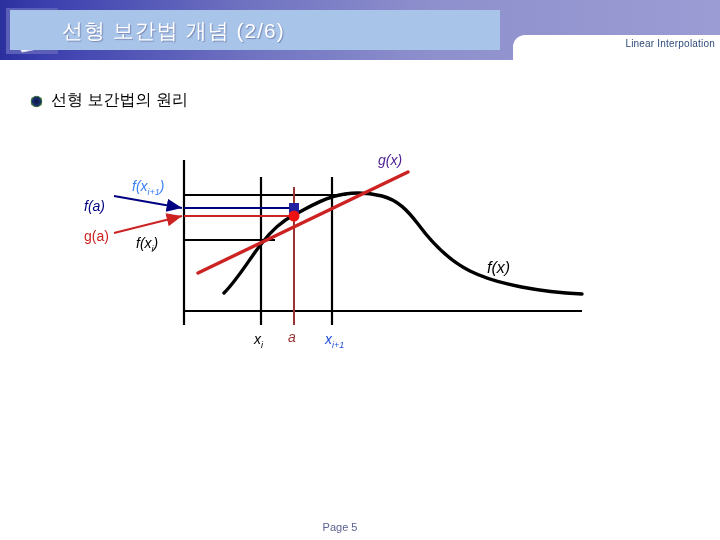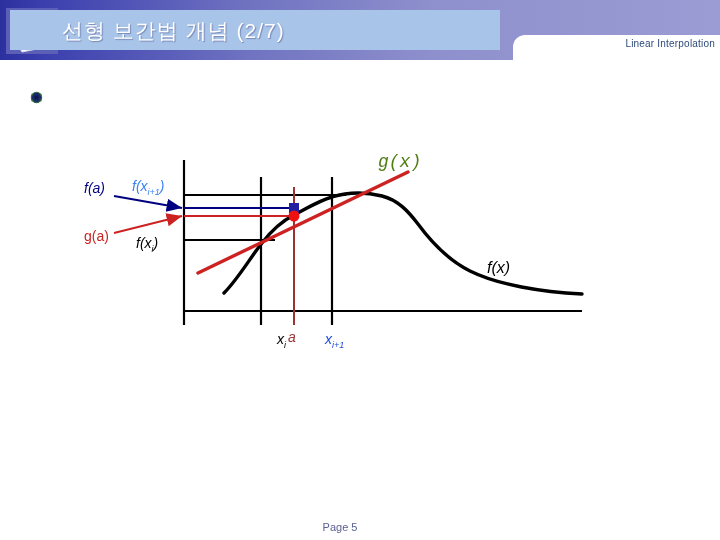--- a/index.html
+++ b/index.html
@@ -127,34 +127,35 @@
     <circle cx="23" cy="9" r="2" fill="none" stroke="#1b1b33" stroke-width="0.8"></circle>
     <circle cx="28" cy="9" r="2" fill="none" stroke="#1b1b33" stroke-width="0.8"></circle>
 
     <path d="M33 16 Q39 20 38 27 L34 28 Q35 22 31 19 Z" fill="#1b1b33"></path>
     <path d="M36 26 L40 16" stroke="#e8e020" stroke-width="2.4" stroke-linecap="round"></path>
     <circle cx="36" cy="27" r="2.6" fill="#f2c9a0"></circle>
   </svg>
 </div>
 
 <div id="title-plate"></div>
-<div id="slide-title">선형 보간법 개념 (2/7)</div>
+<div id="slide-title">선형 보간법 개념 (2/6)</div>
 
 <div id="right-tab"></div>
 <div id="subtitle">Linear Interpolation</div>
 
 <div id="bullet-row">
   <span id="bullet-icon">
     <svg width="13" height="13" viewBox="0 0 13 13">
       <circle cx="6.5" cy="6.5" r="5.2" fill="#1b2a6b"></circle>
       <circle cx="6.5" cy="6.5" r="5.2" fill="none" stroke="#2f6b3a" stroke-width="1.1"></circle>
       <rect x="4.6" y="4.6" width="3.8" height="3.8" fill="#0e1a4d"></rect>
       <path d="M1.6 3 L3.2 4.2 M11.4 3 L9.8 4.2 M1.6 10 L3.2 8.8 M11.4 10 L9.8 8.8" stroke="#2f6b3a" stroke-width="1.1"></path>
     </svg>
   </span>
+  <span>선형 보간법의 원리</span>
 </div>
 
 <div id="figure">
   <svg width="720" height="540" viewBox="0 0 720 540" xmlns="http://www.w3.org/2000/svg">
     <defs>
       <marker id="arrow-blue" markerWidth="8" markerHeight="8" refX="7" refY="3" orient="auto">
         <path d="M0,0 L7,3 L0,6 z" fill="#000080"></path>
       </marker>
       <marker id="arrow-red" markerWidth="8" markerHeight="8" refX="7" refY="3" orient="auto">
         <path d="M0,0 L7,3 L0,6 z" fill="#cc2222"></path>
@@ -195,37 +196,37 @@
       <line x1="114" y1="233" x2="182" y2="216" stroke="#cc2222" stroke-width="2.2" marker-end="url(#arrow-red)"></line>
     </g>
 
     <g>
       <rect x="289" y="203" width="10" height="10" fill="#2020a0"></rect>
       <circle cx="294" cy="216" r="5.5" fill="#ee1111"></circle>
     </g>
   </svg>
 </div>
 
-<div style="position:absolute; left:84px; top:180px; font-size:14px; font-style:italic; color:#000080; white-space:nowrap;">f(a)</div>
+<div style="position:absolute; left:84px; top:198px; font-size:14px; font-style:italic; color:#000080; white-space:nowrap;">f(a)</div>
 
 <div style="position:absolute; left:84px; top:228px; font-size:14px; color:#cc2222; white-space:nowrap;">g(a)</div>
 
 <div style="position:absolute; left:132px; top:178px; font-size:14px; font-style:italic; color:#3b82f6; white-space:nowrap;">
   <span>f(x</span><sub style="font-size:9px;">i+1</sub><span>)</span>
 </div>
 
 <div style="position:absolute; left:136px; top:235px; font-size:14px; font-style:italic; color:#000000; white-space:nowrap;text-align:right;">
   <span>f(x</span><sub style="font-size:9px;">i</sub><span>)</span>
 </div>
 
-<div style="position:absolute; left:378px; top:152px; font-size:18px; font-style:italic; color:#4d7c0f; white-space:nowrap;font-family:Liberation Mono, monospace;">g(x)</div>
+<div style="position:absolute; left:378px; top:152px; font-size:14px; font-style:italic; color:#4c1d95; white-space:nowrap;">g(x)</div>
 
 <div style="position:absolute; left:487px; top:259px; font-size:16px; font-style:italic; color:#000000; white-space:nowrap;">f(x)</div>
 
-<div style="position:absolute; left:254px; top:331px; font-size:14px; font-style:italic; color:#000000; white-space:nowrap;margin-left:23px;">
+<div style="position:absolute; left:254px; top:331px; font-size:14px; font-style:italic; color:#000000; white-space:nowrap;">
   <span>x</span><sub style="font-size:9px;">i</sub>
 </div>
 
 <div style="position:absolute; left:288px; top:329px; font-size:14px; font-style:italic; color:#993333; white-space:nowrap;">a</div>
 
 <div style="position:absolute; left:325px; top:331px; font-size:14px; font-style:italic; color:#1d4ed8; white-space:nowrap;">
   <span>x</span><sub style="font-size:9px;">i+1</sub>
 </div>
 
 <div id="page-number">Page 5</div>

